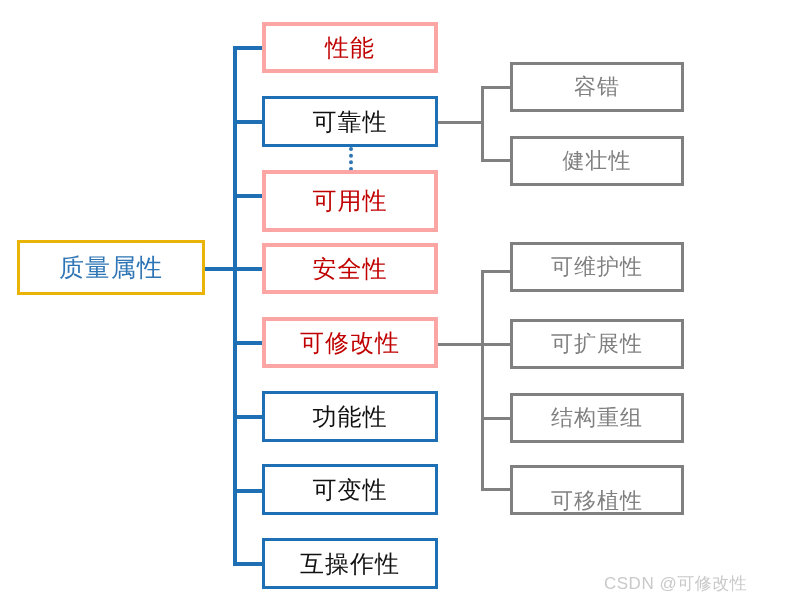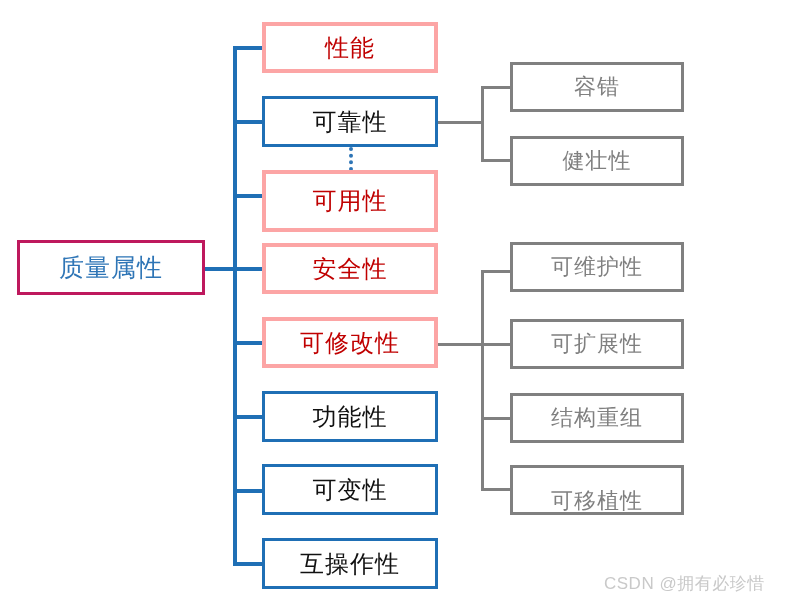--- a/index.html
+++ b/index.html
@@ -29,21 +29,21 @@
     text-align: center;
     line-height: 1;
     white-space: nowrap;
   }
   .node .label {
     display: block;
     letter-spacing: 1px;
   }
 
   .node.root {
-    border: 3px solid #be185d;
+    border: 3px solid #eab308;
     color: #2E75B6;
     font-size: 25px;
   }
   .node.blue {
     border: 3px solid #1F6FB5;
     color: #111111;
     font-size: 24px;
   }
   .node.red {
     border: 4px solid #fca5a5;
@@ -175,15 +175,15 @@
   </div>
 
   <div class="node gray" style="left:510px; top:393px; width:174px; height:50px;">
     <span class="label">结构重组</span>
   </div>
 
   <div class="node gray" style="left:510px; top:465px; width:174px; height:50px;align-items:flex-end;">
     <span class="label">可移植性</span>
   </div>
 
-  <div id="watermark" style="left:604px; top:572px;">CSDN @拥有必珍惜</div>
+  <div id="watermark" style="left:604px; top:572px;">CSDN @可修改性</div>
 
 </div>
 
 </body></html>

